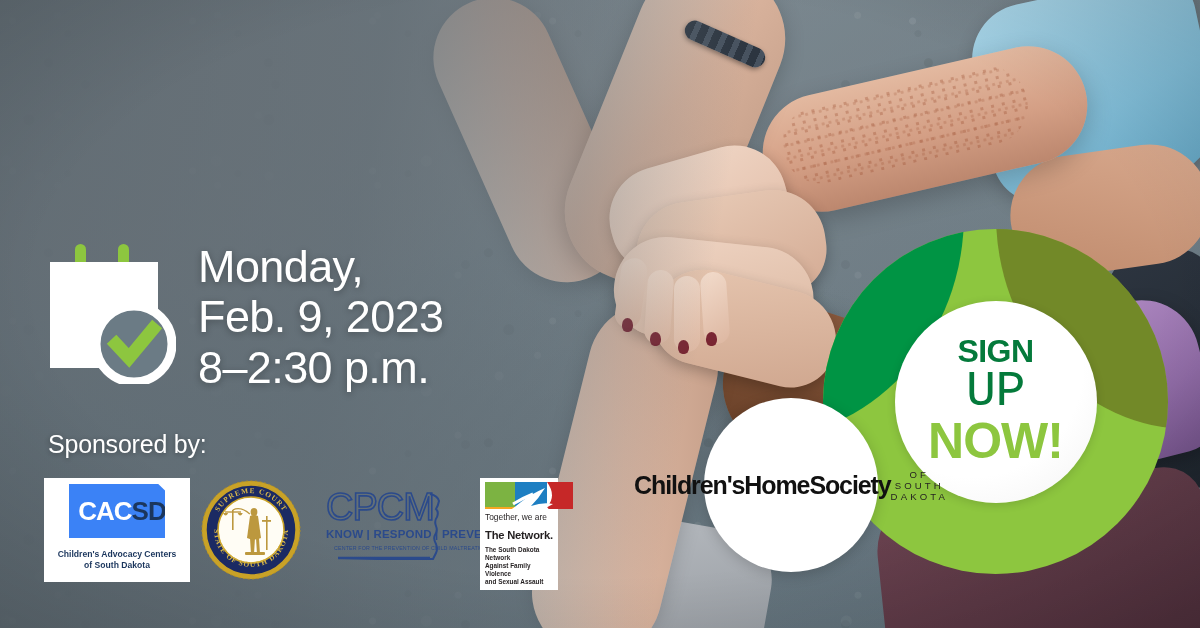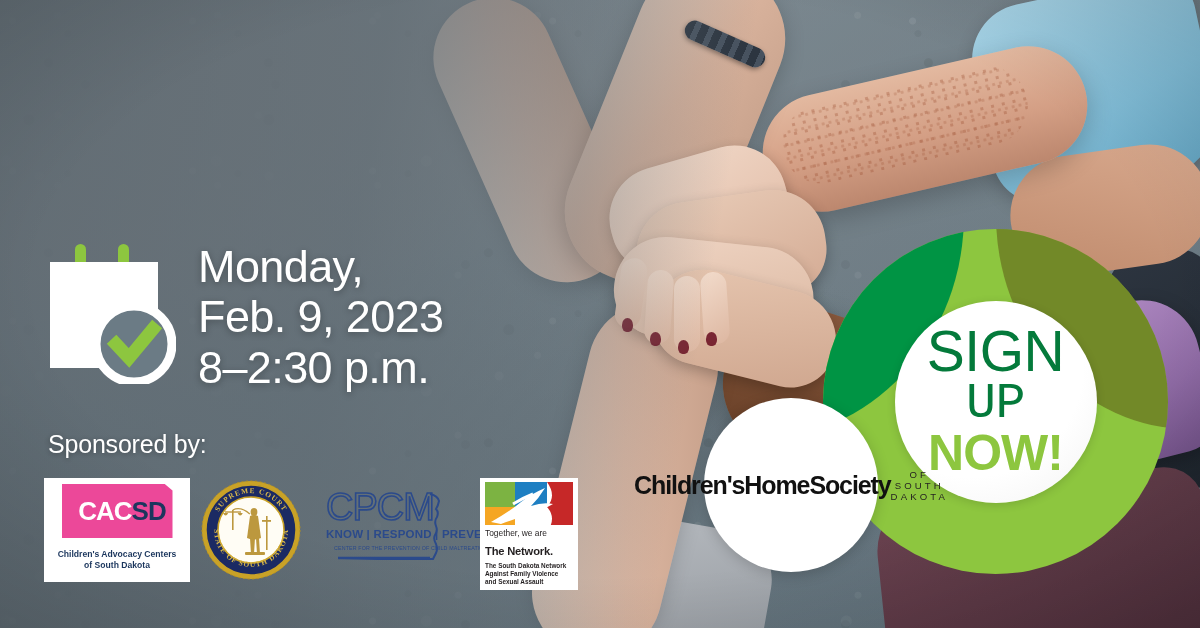--- a/index.html
+++ b/index.html
@@ -180,21 +180,21 @@
     text-shadow:0 1px 5px rgba(0,0,0,.32);
   }
   .logos { position:absolute; left:44px; top:478px; display:flex; align-items:flex-start; gap:0; }
 
   
   .logo-cacsd {
     width:146px; height:104px; background:#fff; padding:6px 7px 5px;
     display:flex; flex-direction:column; align-items:center; justify-content:flex-start;
   }
   .cacsd-box {
-    width:111px; height:54px; background:#ec4899; position:relative;
+    width:96px; height:54px; background:#3b82f6; position:relative;
     display:flex; align-items:center; justify-content:center;
     clip-path:polygon(0 0, 93% 0, 100% 12%, 100% 100%, 0 100%);
     padding-left:10px;
   }
   .cacsd-box span {
     font-size:26px; font-weight:bold; letter-spacing:-1px; line-height:1;
   }
   .cacsd-c { color:#fff; }
   .cacsd-sd { color:#1B365D; }
   .cacsd-cap {
@@ -204,21 +204,21 @@
 
   
   .logo-seal { width:122px; height:104px; display:flex; align-items:center; justify-content:center; }
   .seal { width:100px; height:100px; position:relative; }
 
   
   .logo-cpcm { width:168px; height:104px; position:relative; }
 
   
   .logo-net {
-    width:98px; height:112px; background:#fff; padding:4px 5px;
+    width:78px; height:112px; background:#fff; padding:4px 5px;
     display:flex; flex-direction:column;
   }
   .net-art { width:88px; height:50px; position:relative; overflow:hidden; }
   .net-t1 { font-size:8.4px; color:#231f20; margin-top:4px; line-height:1.1; }
   .net-t2 { font-size:11.2px; color:#231f20; font-weight:bold; line-height:1.15; letter-spacing:-.2px;margin-top:7px; }
   .net-t3 { font-size:6.4px; color:#231f20; font-weight:bold; line-height:1.26; margin-top:4px; }
 
   
   .chs {
     position:absolute; left:704px; top:398px; width:174px; height:174px;
@@ -252,21 +252,21 @@
     position:absolute; right:-6%; top:-4%; width:56%; height:62%;
     background:rgba(90,80,20,.52); border-radius:0 0 0 100%;
   }
   .badge-inner {
     position:absolute; left:50%; top:50%; transform:translate(-50%,-50%);
     width:202px; height:202px; border-radius:50%;
     background:radial-gradient(circle at 38% 32%, #ffffff 60%, #f2f2f2 100%);
     display:flex; flex-direction:column; align-items:center; justify-content:center;
     box-shadow:0 2px 10px rgba(0,0,0,.14);
   }
-  .su-1 { color:#047A3B; font-size:57px; font-weight:400; line-height:.96; letter-spacing:-0.5px; }
+  .su-1 { color:#047A3B; font-size:32px; font-weight:700; line-height:.96; letter-spacing:-0.5px; }
   .su-2 { color:#047A3B; font-size:50px; font-weight:400; line-height:1.0; letter-spacing:-0.5px;font-family:Liberation Mono, monospace; }
   .su-3 { color:#8DC63F; font-size:50px; font-weight:bold; line-height:1.02; letter-spacing:-1px; margin-top:-1px; }
 </style>
 </head>
 <body>
 
 <div id="banner">
 
   <div class="photo-base"></div>
   <div class="photo-grain"></div>

